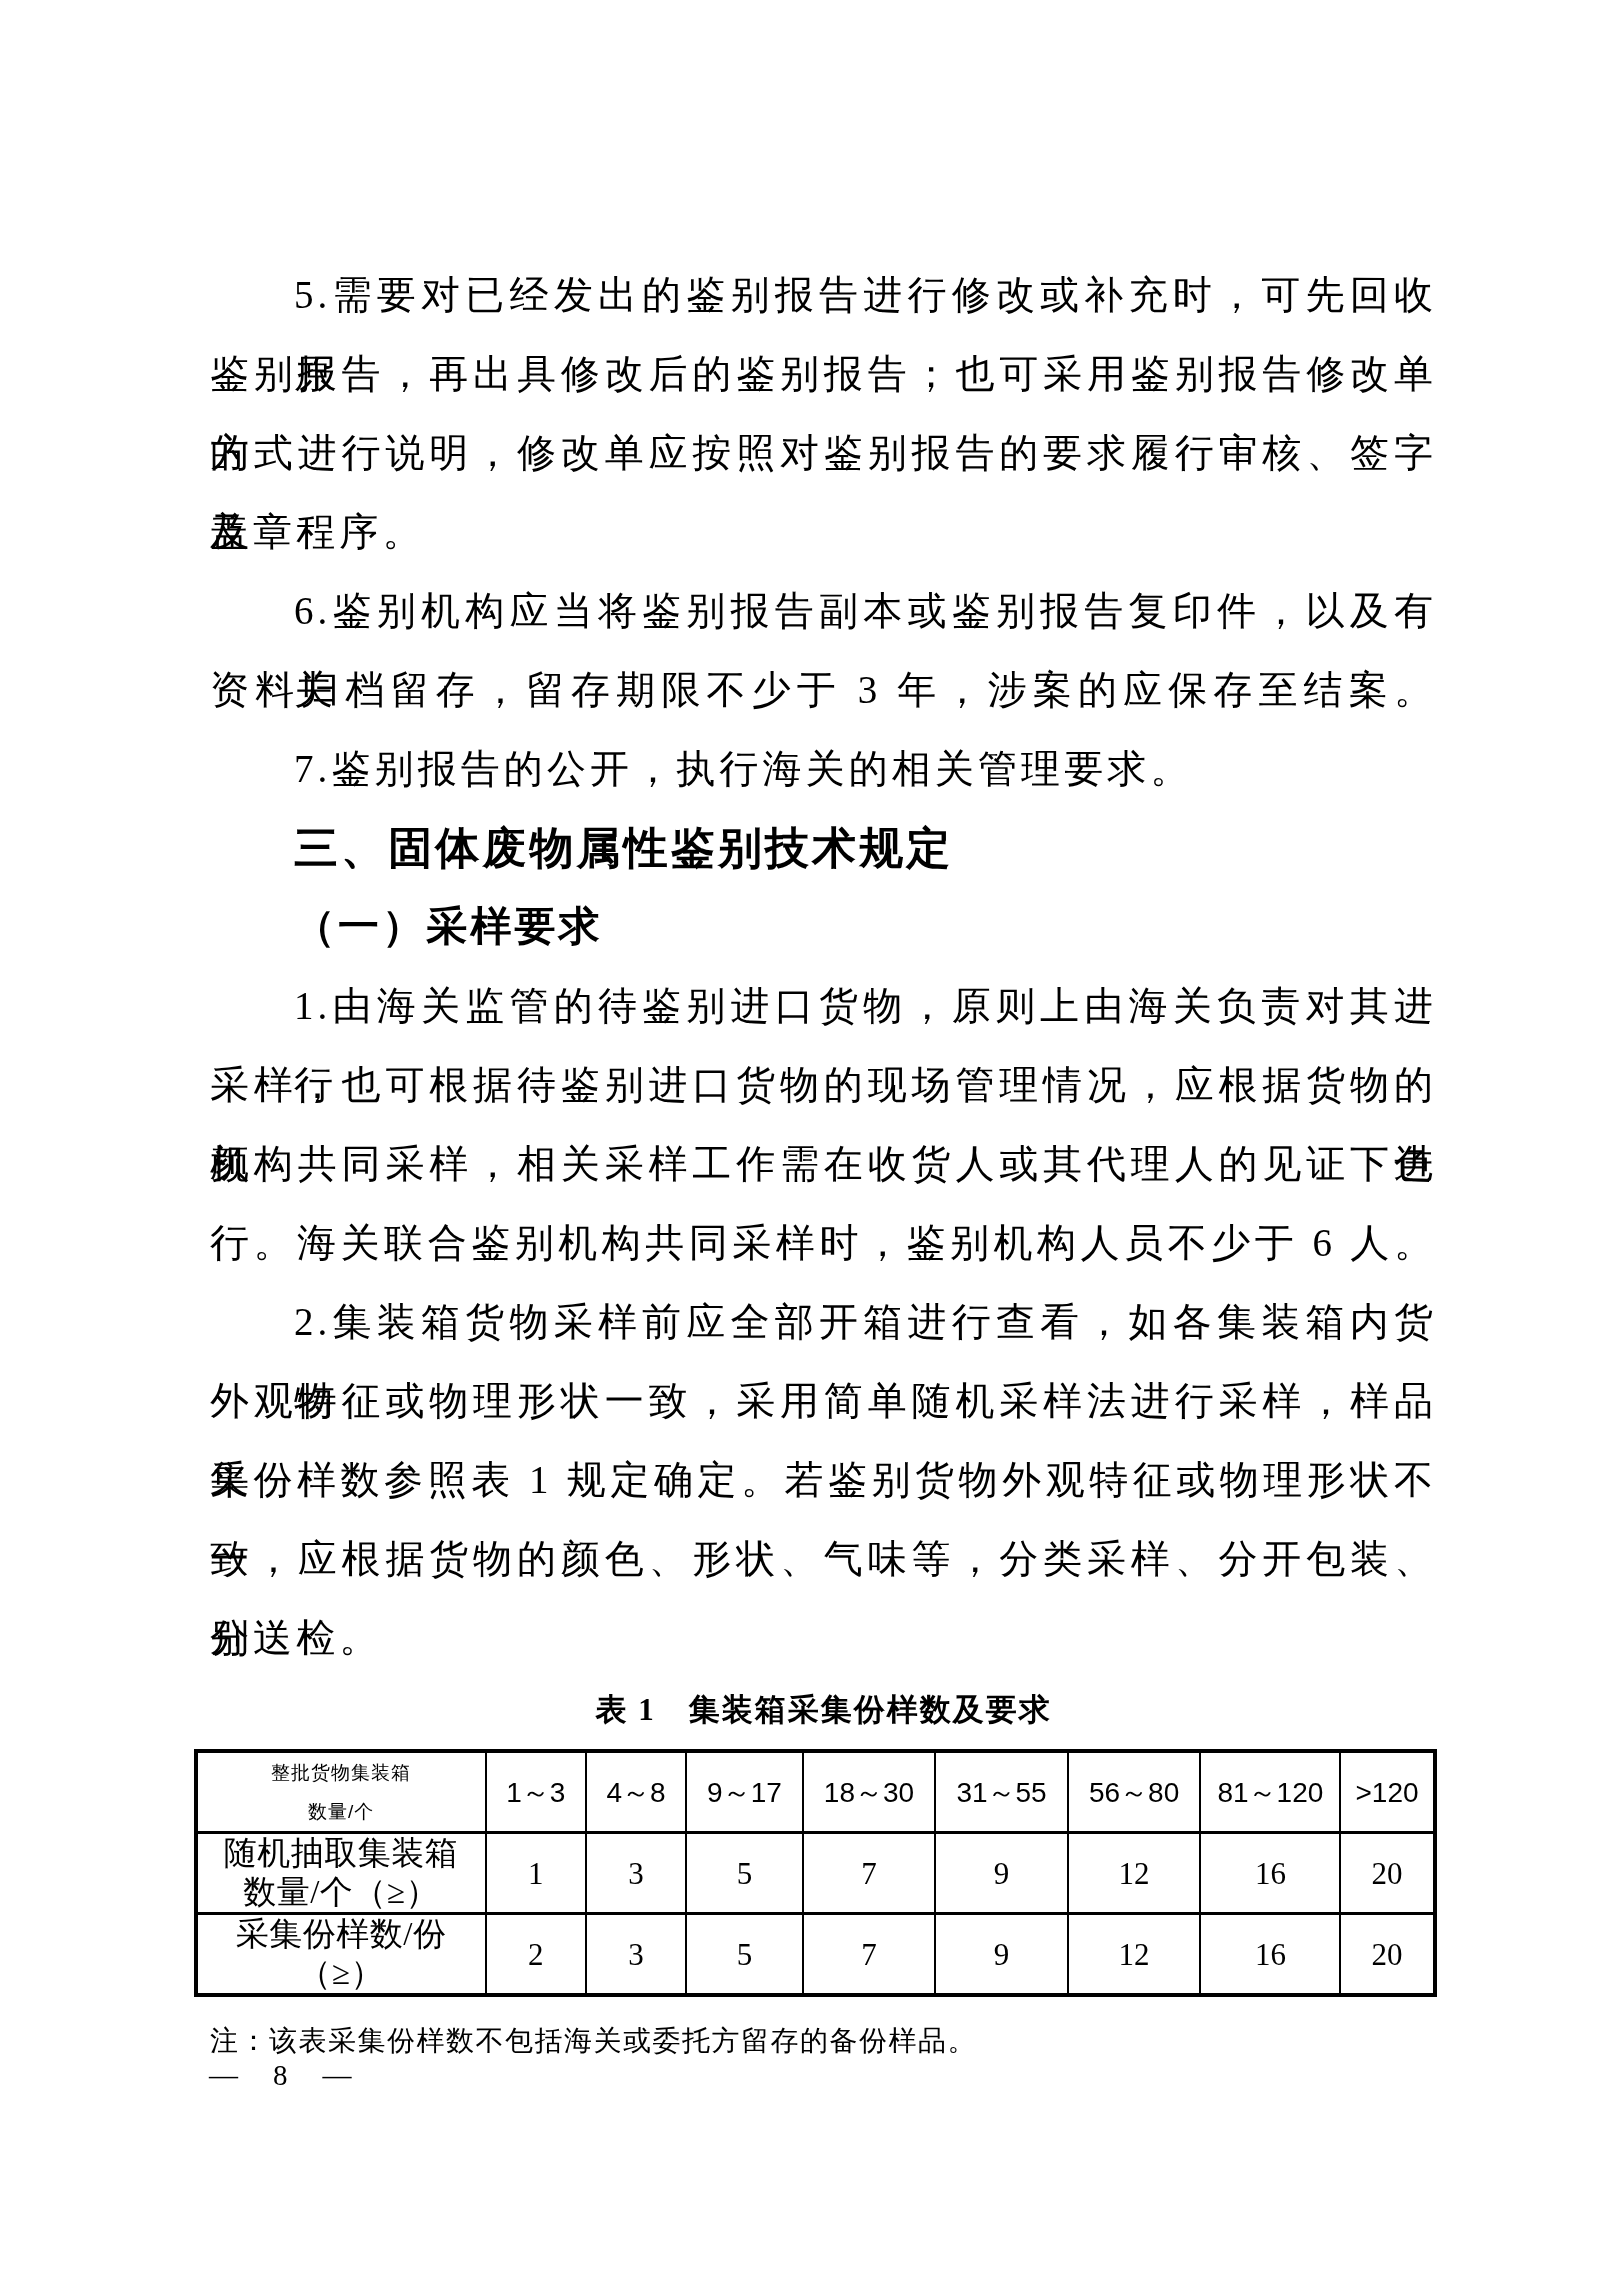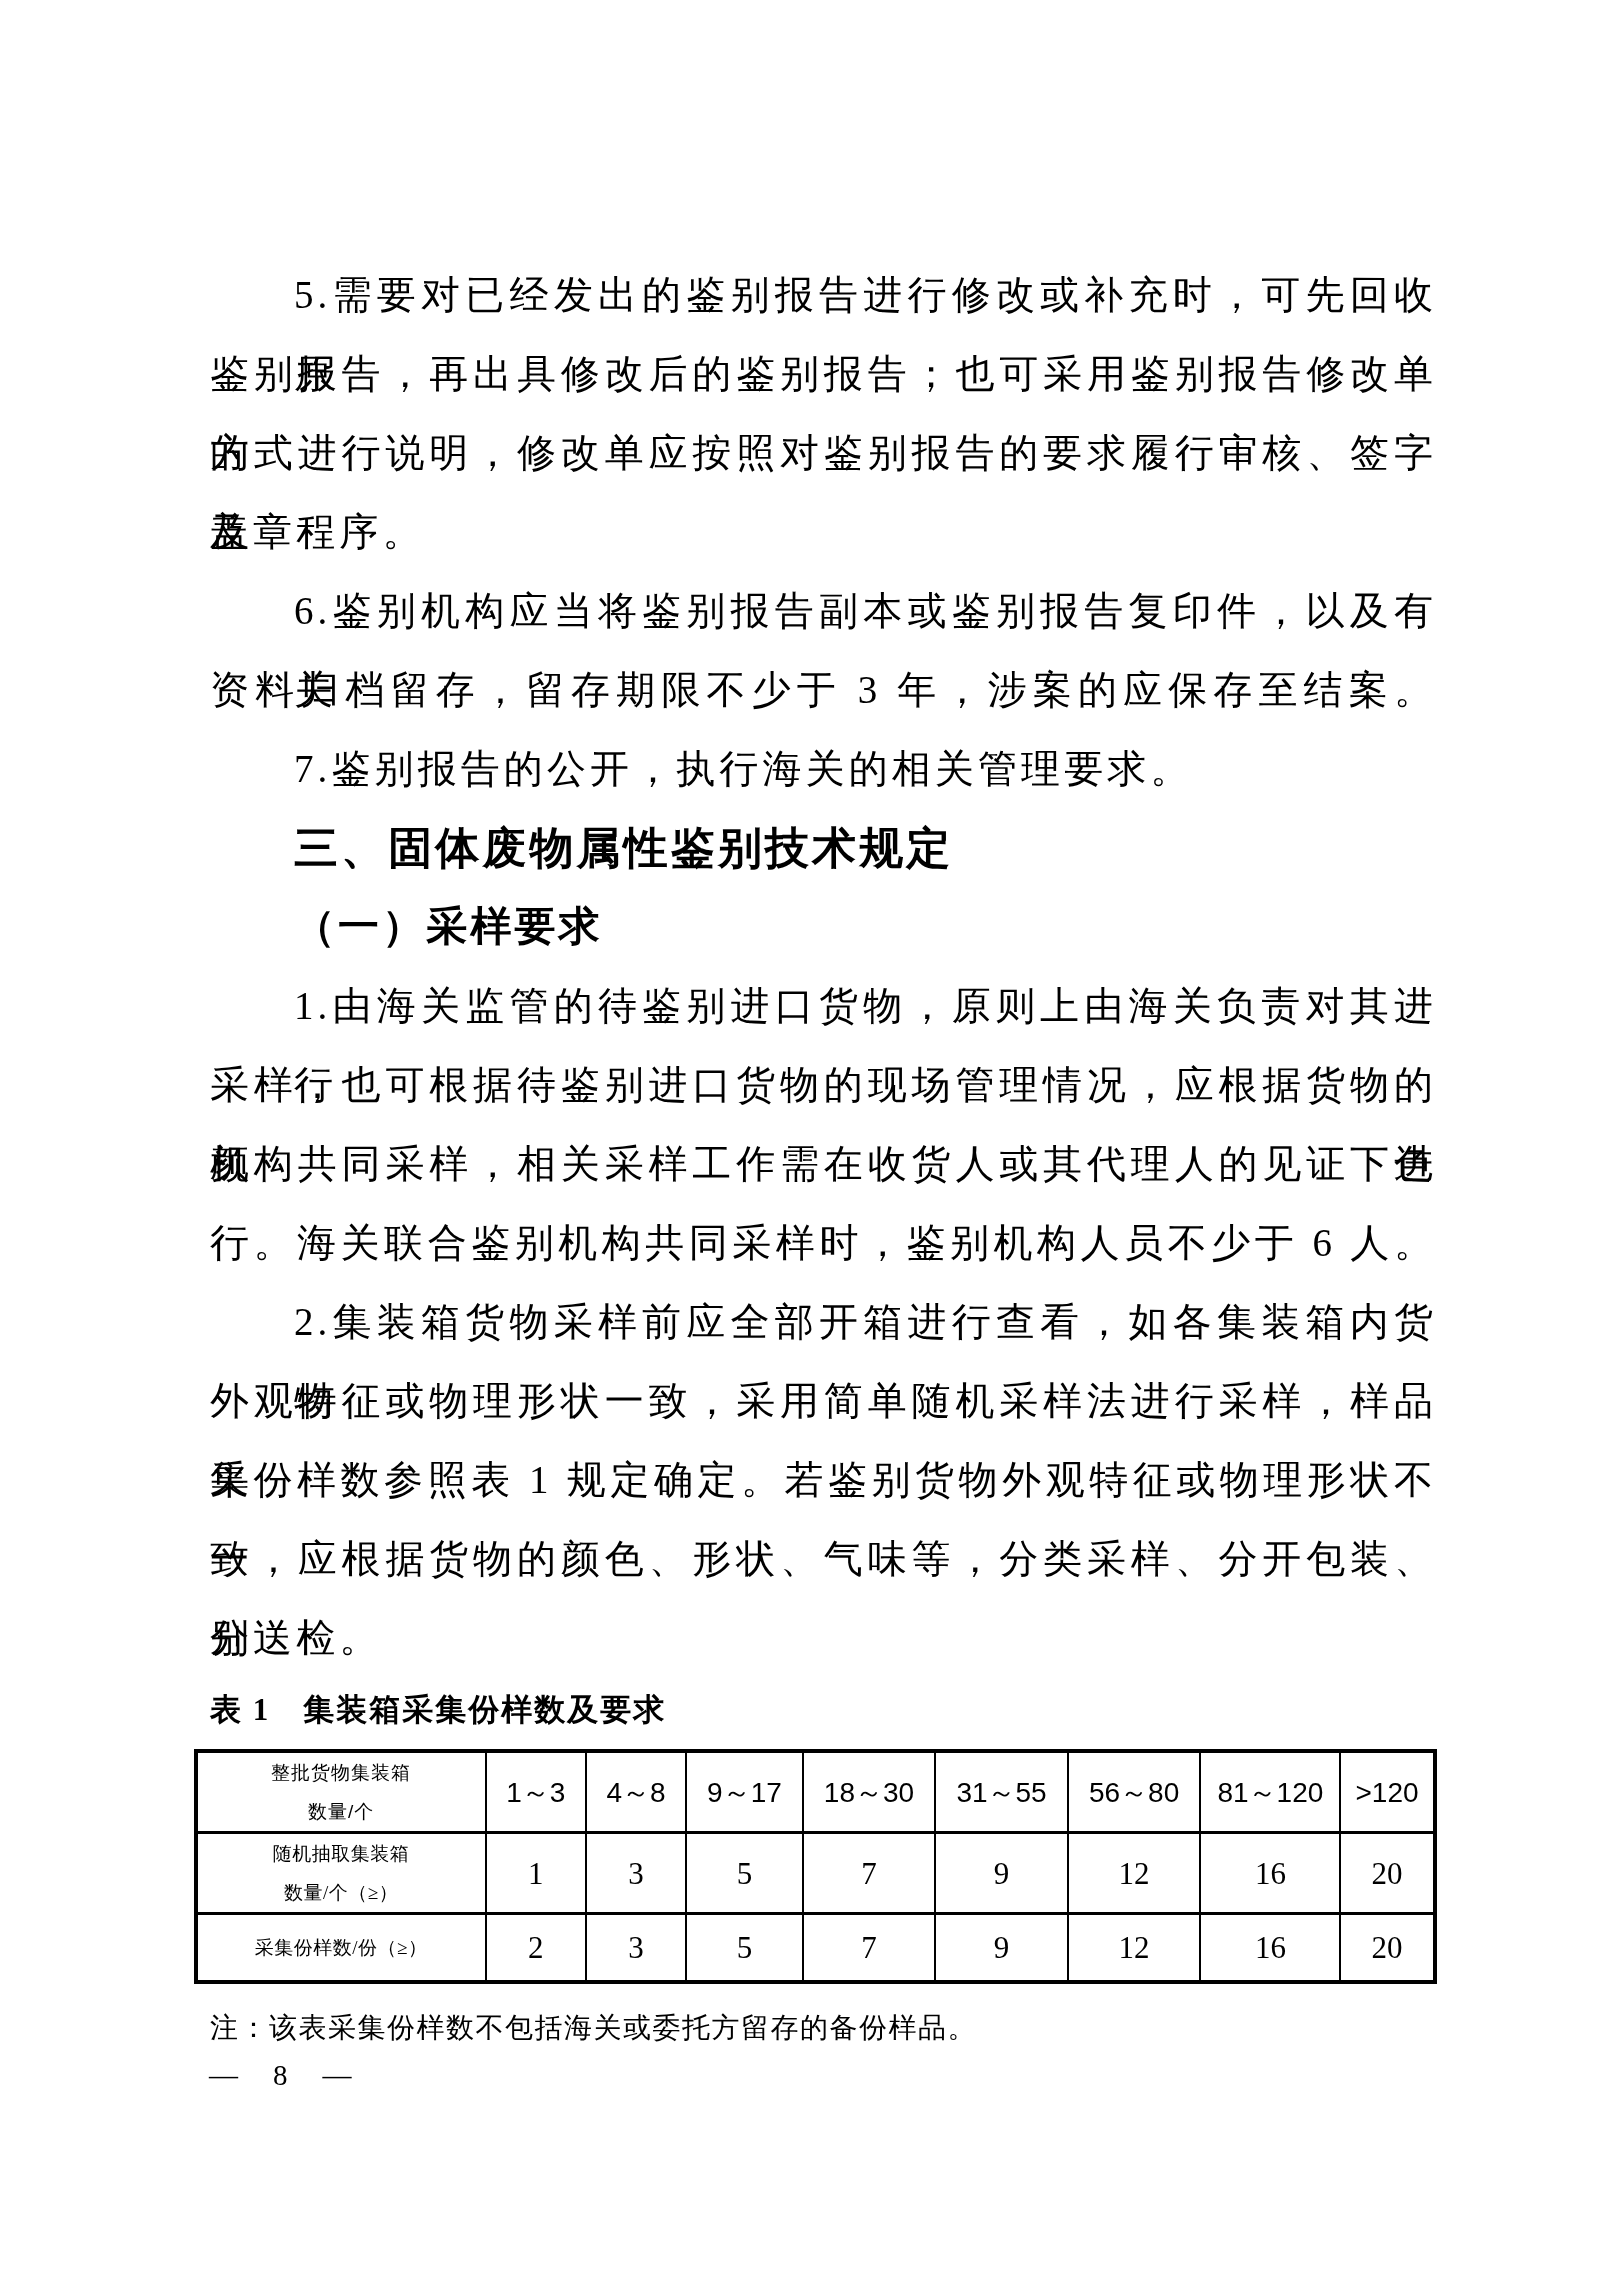--- a/index.html
+++ b/index.html
@@ -18,41 +18,41 @@
     white-space:normal;text-align:justify;text-align-last:justify;
     -webkit-text-justify:inter-character;text-justify:inter-character;
   }
   .tline.indent{padding-left:84px;}
   .tline.heading-hei{
     font-family:"Liberation Sans","DejaVu Sans",sans-serif;
     font-weight:bold;font-size:44px;letter-spacing:3.1px;
   }
   .tline.heading-kai{font-weight:bold;font-size:41px;letter-spacing:3.1px;}
   .table-title{
-    height:72px;line-height:66px;text-align:left;
+    height:72px;line-height:66px;text-align:center;
     font-weight:bold;font-size:31px;letter-spacing:2px;
   }
   table.datatable{
     border-collapse:collapse;table-layout:fixed;
     width:1243px;margin-left:-16.4px;
     border:4.6px solid #000;
   }
   table.datatable td,table.datatable th{
     border:2px solid #000;border-top-width:3.1px;border-bottom-width:3.1px;
     text-align:center;vertical-align:middle;padding:0 3.1px;
     font-weight:normal;overflow:hidden;
   }
   tr.r0 td,tr.r0 th{height:77px;}
   tr.r1 td,tr.r1 th{height:78px;}
   tr.r2 td,tr.r2 th{height:65px;}
   .th-label{
     font-family:"Liberation Sans","DejaVu Sans",sans-serif;
     font-weight:bold;font-size:19px;line-height:39px;letter-spacing:1px;
   }
-  .row-label{font-size:19px;line-height:39px;letter-spacing:0.5px;}
+  .row-label{font-size:33px;line-height:39px;letter-spacing:0.5px;}
   .range{
     font-family:"Liberation Sans","DejaVu Sans",sans-serif;
     font-size:28px;line-height:33px;letter-spacing:0;
   }
   .val{font-size:31px;line-height:33px;}
   .note{
     margin-top:21.5px;font-size:28px;line-height:43px;letter-spacing:1.5px;
     white-space:nowrap;
   }
   .pageno{

